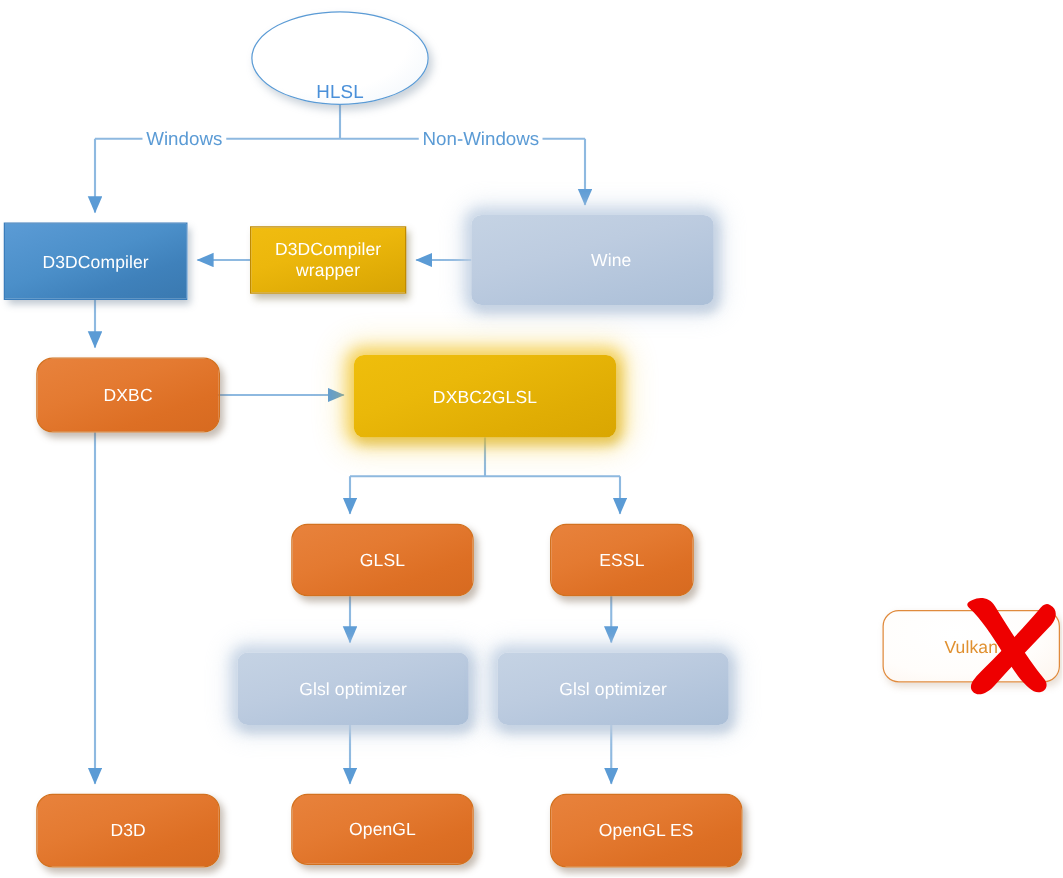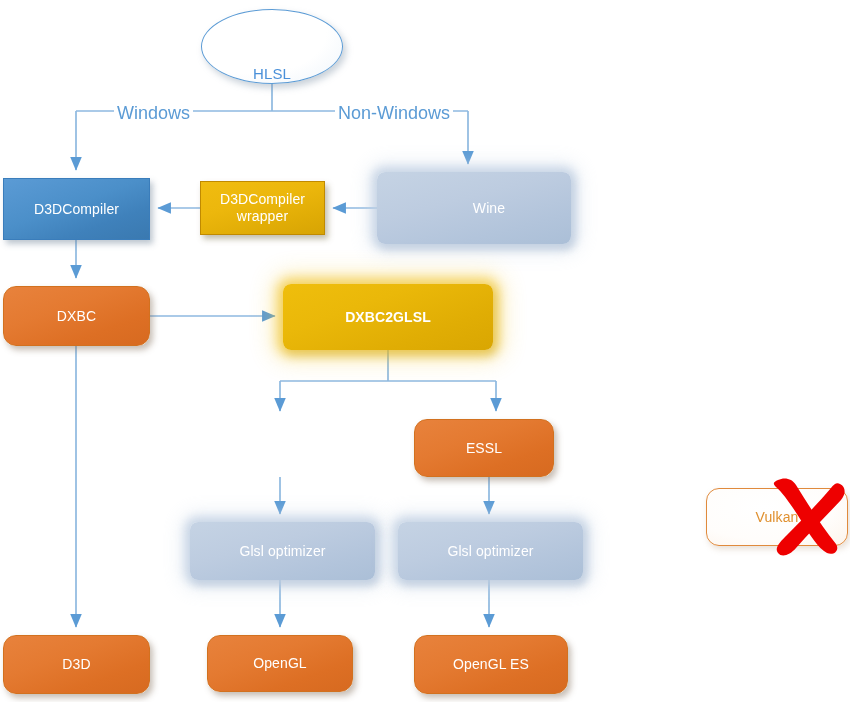--- a/index.html
+++ b/index.html
@@ -67,29 +67,29 @@
 
   
   .n-goldglow {
     background: linear-gradient(160deg, #efbe0c 0%, #eab809 35%, #e0ad04 72%, #d9a602 100%);
     border: none;
     border-radius: 8px;
     box-shadow:
       0 0 11px 6px rgba(240,190,20,0.55),
       0 0 22px 11px rgba(245,205,60,0.30),
       3px 5px 8px rgba(150,130,60,0.30);
-    font-weight: bold;
   }
 
   
   .n-orange {
     background: linear-gradient(160deg, #e8823c 0%, #e47a31 38%, #dd6f24 72%, #d76a20 100%);
     border: 1px solid #d2711f;
     border-radius: 13px;
     box-shadow: 3px 4px 6px rgba(130,110,90,0.45);
+    margin-left: 26px;
   }
 
   
   .n-softblue {
     background: linear-gradient(165deg, #c5d3e4 0%, #bdcce0 40%, #b2c4db 75%, #abbfd7 100%);
     border: none;
     border-radius: 8px;
     box-shadow:
       0 0 9px 5px rgba(190,205,225,0.70),
       0 0 18px 9px rgba(205,217,232,0.45),
@@ -101,21 +101,21 @@
     background: radial-gradient(ellipse at 40% 32%, #ffffff 0%, #fffdfb 60%, #fdf4ec 100%);
     border: 1.3px solid #e08a3c;
     border-radius: 13px;
     color: #e0902f;
     box-shadow: 2px 3px 6px rgba(180,150,120,0.30);
   }
 
   .edge-label {
     position: absolute;
     color: #5b9bd5;
-    font-size: 18px;
+    font-size: 15px;
     background: #ffffff;
     padding: 0 3px;
     z-index: 2;
     white-space: nowrap;
   }
 
   .xmark {
     position: absolute;
     z-index: 6;
     pointer-events: none;
@@ -185,22 +185,25 @@
   </div>
 
   <div class="node n-orange" style="left:3px; top:286px; width:147px; height:60px;">
     <span>DXBC</span>
   </div>
 
   <div class="node n-goldglow" style="left:283px; top:284px; width:210px; height:66px;">
     <span>DXBC2GLSL</span>
   </div>
 
-
-  <div class="node n-orange" style="left:414px; top:419px; width:140px; height:58px;">
+  <div class="node n-orange" style="left:207px; top:419px; width:146px; height:58px;">
+    <span>GLSL</span>
+  </div>
+
+  <div class="node n-orange" style="left:414px; top:419px; width:115px; height:58px;">
     <span>ESSL</span>
   </div>
 
   <div class="node n-softblue" style="left:190px; top:522px; width:185px; height:58px;">
     <span>Glsl optimizer</span>
   </div>
 
   <div class="node n-softblue" style="left:398px; top:522px; width:185px; height:58px;">
     <span>Glsl optimizer</span>
   </div>

